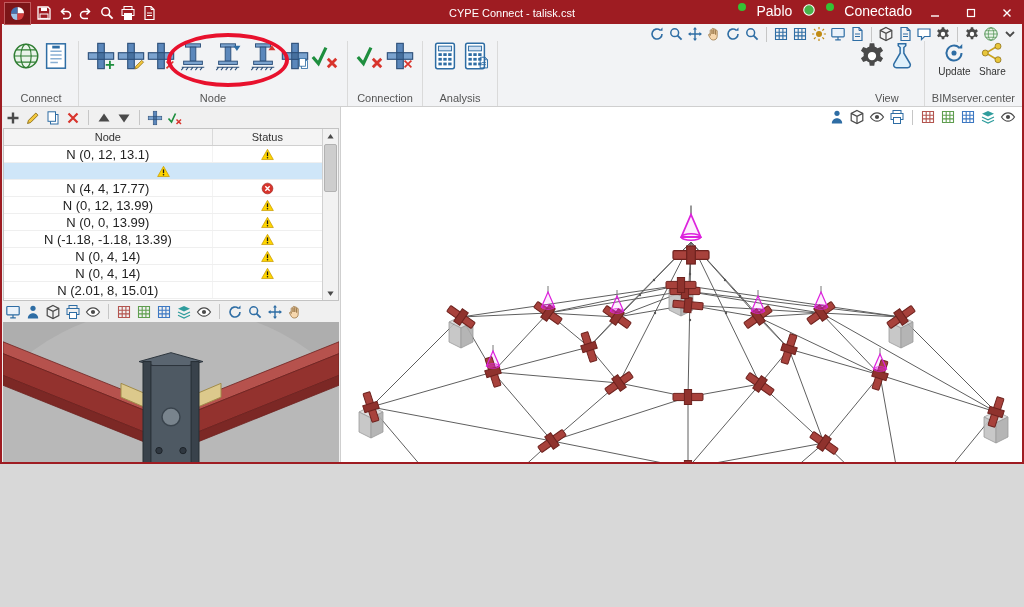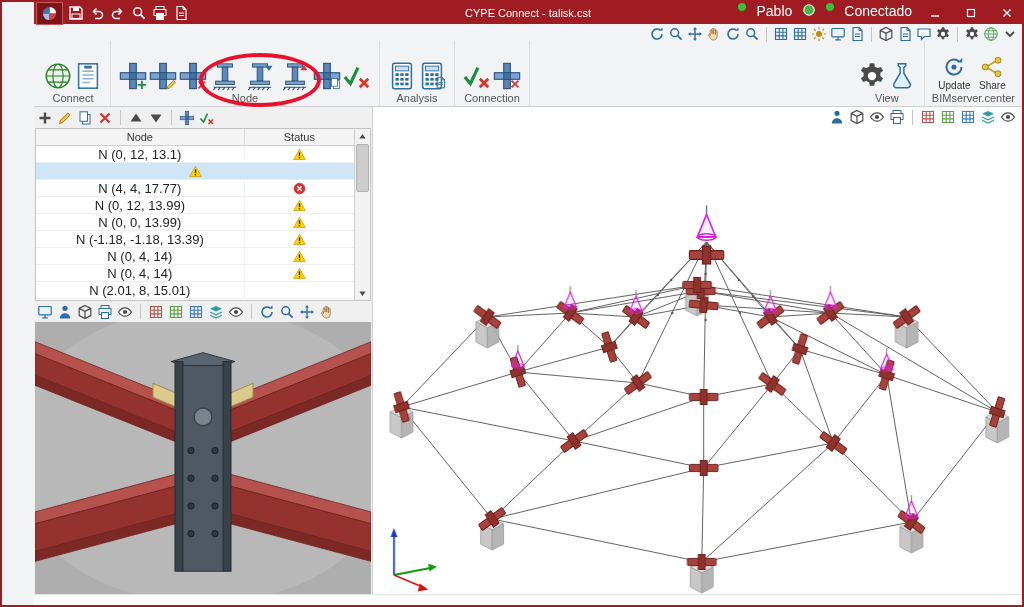--- a/index.html
+++ b/index.html
@@ -1,16 +1,16 @@
 <!DOCTYPE html>
 <html><head>
 <meta charset="utf-8">
 <style>
   html,body{margin:0;padding:0;background:#d8d8d8;font-family:"Liberation Sans",sans-serif;}
-  .window{position:relative;width:1024px;height:607px;box-sizing:border-box;border:2px solid #9e1c22;background:#f2f3f5;overflow:hidden;padding-left:32px;}
+  .window{position:relative;width:1024px;height:464px;box-sizing:border-box;border:2px solid #9e1c22;background:#f2f3f5;overflow:hidden;}
   
   .titlebar{position:relative;height:22px;background:#9e1c22;display:flex;align-items:center;color:#fff;}
   .tb-left{display:flex;align-items:center;gap:5px;padding-left:2px;z-index:2;}
   .appbox{width:25px;height:21px;background:#7c1518;border:1px solid #c05a5d;display:flex;align-items:center;justify-content:center;}
   .appbox svg{width:15px;height:15px;}
   .tb-title{position:absolute;left:0;right:0;top:0;bottom:0;display:flex;align-items:center;justify-content:center;font-size:11px;pointer-events:none;}
   .tb-right{margin-left:auto;display:flex;gap:10px;font-size:14px;z-index:2;padding-right:2px;}
   .dot{width:8px;height:8px;border-radius:50%;background:#35c135;display:inline-block;}
   .winbtn{width:26px;height:20px;display:flex;align-items:center;justify-content:center;}
   .winbtn svg{width:10px;height:10px;}
@@ -18,21 +18,21 @@
   .ic14{width:14px;height:14px;flex:none;}
   .ic8{width:9px;height:9px;flex:none;}
   .white{color:#fff;} .blue{color:#2e6da4;} .dark{color:#4a4a4a;}
   .redc{color:#b3554f;} .greenc{color:#5f9e4f;} .bluec{color:#3d78c2;} .tealc{color:#2f9d9d;} .goldc{color:#c08a12;}
   
   .ribbon{position:relative;height:82px;background:#f2f3f5;border-bottom:1px solid #cfcfcf;}
   .strip{position:absolute;top:2px;right:4px;display:flex;align-items:center;gap:3px;}
   .sep{width:1px;height:15px;background:#c6c6c6;margin:0 3px;}
   .groups{position:absolute;top:17px;left:2px;right:0;bottom:0;display:flex;align-items:stretch;}
   .group{display:flex;flex-direction:column;align-items:center;padding:0 7px;border-right:1px solid #dadada;}
-  .gicons{flex:1;display:flex;align-items:flex-end;}
+  .gicons{flex:1;display:flex;align-items:flex-start;}
   .glabel{font-size:11px;color:#555;padding:1px 0 2px;}
   .bic{width:30px;height:30px;flex:none;}
   .gspacer{flex:1;}
   .circled{position:relative;display:flex;gap:5px;padding:0 2px;}
   .annot{position:absolute;left:-9px;top:-8px;right:-9px;bottom:-16px;border:4px solid #e8112d;border-radius:50%;pointer-events:none;z-index:5;}
   .vbtn{display:flex;flex-direction:column;align-items:center;gap:1px;font-size:10px;color:#333;width:38px;}
   .vbtn .bic{width:24px;height:24px;}
   
   .main{display:flex;height:487px;}
   .left-panel{width:338px;flex:none;display:flex;flex-direction:column;background:#f0f0f0;}
@@ -392,41 +392,41 @@
           <svg class="bic" viewBox="0 0 32 32">
               <use href="#sym-checkx32"></use>
             </svg>
         </div>
         <div class="glabel">Node</div>
       </div>
 
       <div class="group">
         <div class="gicons">
           <svg class="bic" viewBox="0 0 32 32">
+              <use href="#sym-checkx32"></use>
+            </svg>
+          <svg class="bic" viewBox="0 0 32 32">
+              <use href="#sym-beamcross"></use>
+              <use href="#sym-x" x="18" y="18" width="13" height="13" style="color:#d8342c"></use>
+            </svg>
+        </div>
+        <div class="glabel">Connection</div>
+      </div>
+
+      <div class="group">
+        <div class="gicons">
+          <svg class="bic" viewBox="0 0 32 32">
               <use href="#sym-calc32"></use>
             </svg>
           <svg class="bic" viewBox="0 0 32 32">
               <use href="#sym-calc32"></use>
               <use href="#sym-page" x="18" y="16" width="14" height="14" style="color:#2e6da4"></use>
             </svg>
         </div>
         <div class="glabel">Analysis</div>
-      </div>
-
-      <div class="group">
-        <div class="gicons">
-          <svg class="bic" viewBox="0 0 32 32">
-              <use href="#sym-checkx32"></use>
-            </svg>
-          <svg class="bic" viewBox="0 0 32 32">
-              <use href="#sym-beamcross"></use>
-              <use href="#sym-x" x="18" y="18" width="13" height="13" style="color:#d8342c"></use>
-            </svg>
-        </div>
-        <div class="glabel">Connection</div>
       </div>
 
       <div class="gspacer"></div>
 
       <div class="group">
         <div class="gicons">
           <svg class="bic dark" viewBox="0 0 32 32">
               <use href="#sym-gear" width="32" height="32"></use>
             </svg>
           <svg class="bic" viewBox="0 0 32 32">

